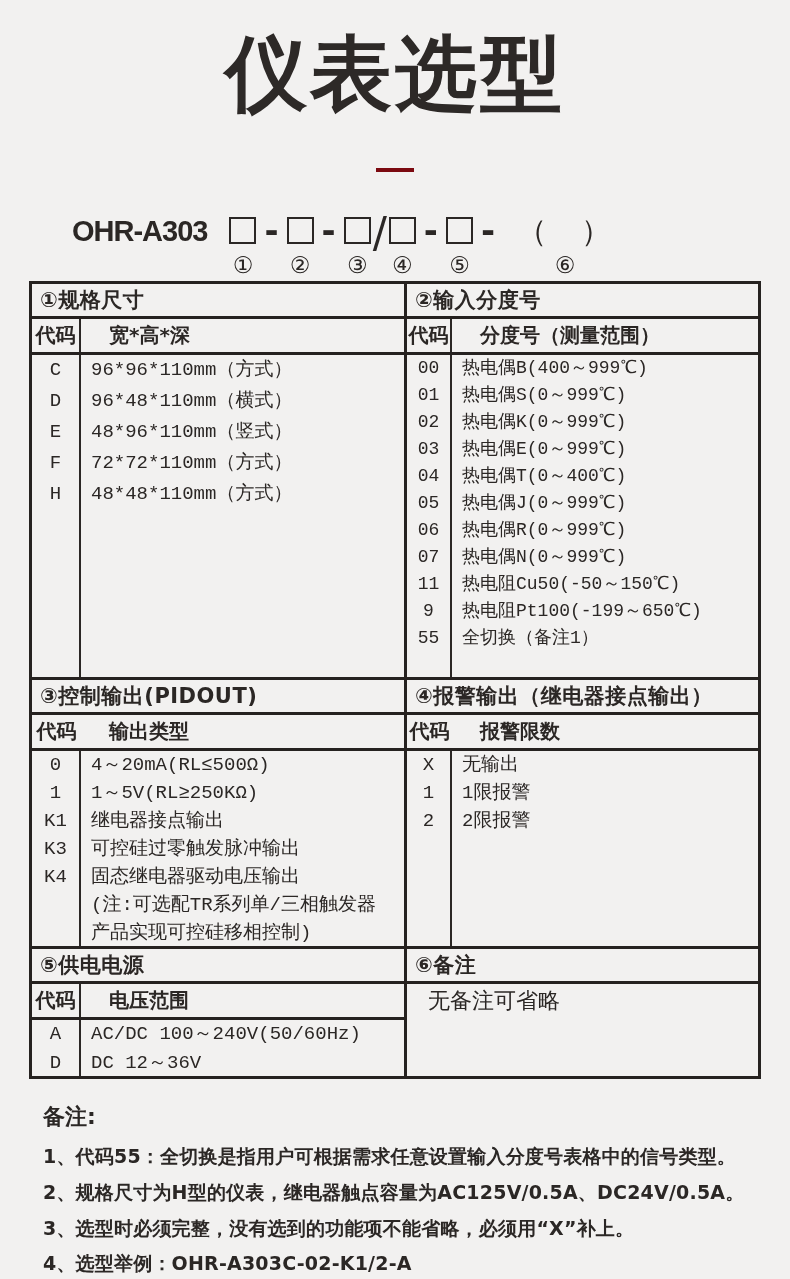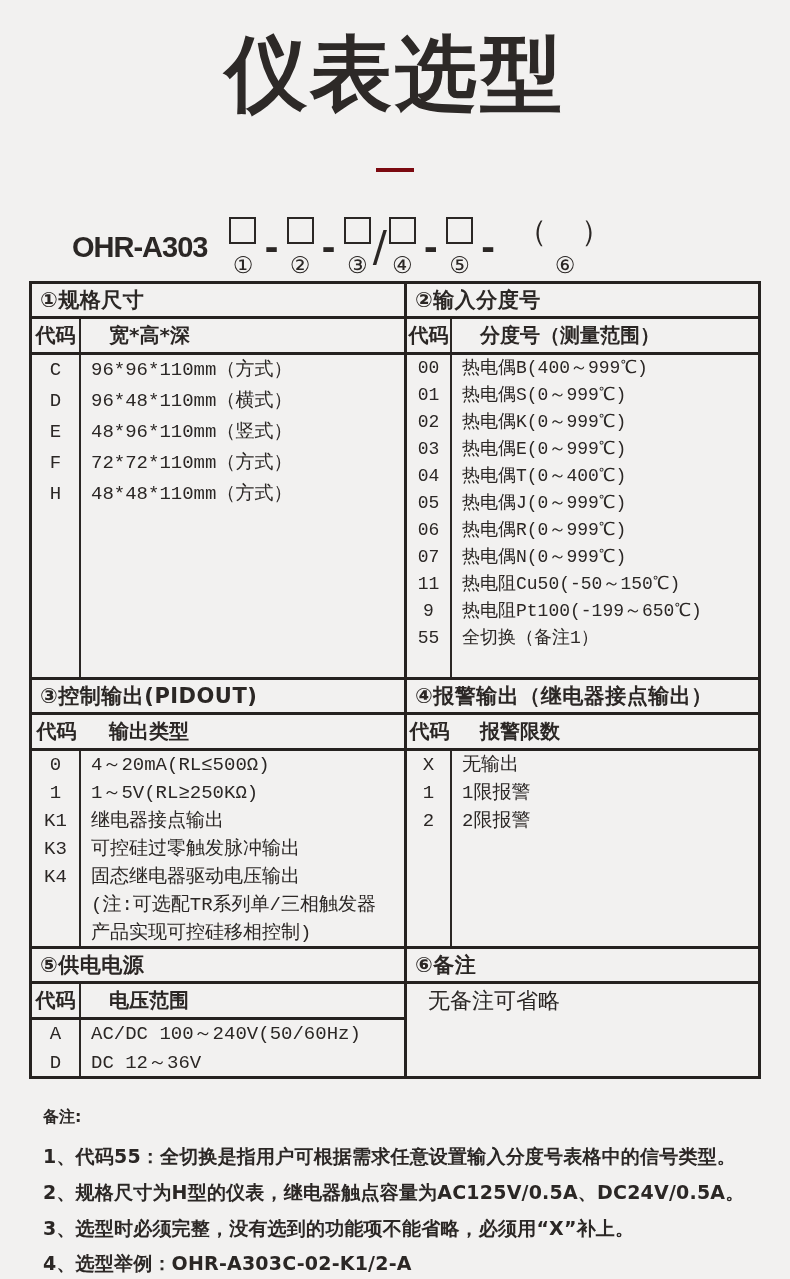--- a/index.html
+++ b/index.html
@@ -22,21 +22,21 @@
   }
   .title-dash {
     width:38px; height:4px;
     margin:46px auto 0;
   }
 
   
   .model-line {
     margin:42px 0 0 72px;
     display:flex;
-    align-items:center;
+    align-items:flex-start;
   }
   .model-prefix {
     font-size:29px;
     font-weight:600;
     letter-spacing:-1px;
     line-height:34px;
     margin-right:22px;
     font-family:"Liberation Sans","DejaVu Sans",sans-serif;
   }
   .slot { display:flex; flex-direction:column; align-items:center; }
@@ -138,21 +138,21 @@
     padding:6px 0 0 21px;
     font-size:22px;
     line-height:26px;
   }
 
   
   .notes {
     margin:11px 0 0 43px;
     font-weight:700;
   }
-  .notes-title { font-size:16px; line-height:30px;margin-top:23px; }
+  .notes-title { font-size:22px; line-height:30px;margin-top:23px; }
   .note-lines > div {
     font-size:19px;
     line-height:23px;
     margin-top:13px;
     letter-spacing:0.2px;
     white-space:nowrap;
   }
   .note-lines > div:nth-child(4) { margin-top:12px; }
   .note-lines > div:nth-child(5) { margin-top:6px; padding-left:162px; }
 </style>

